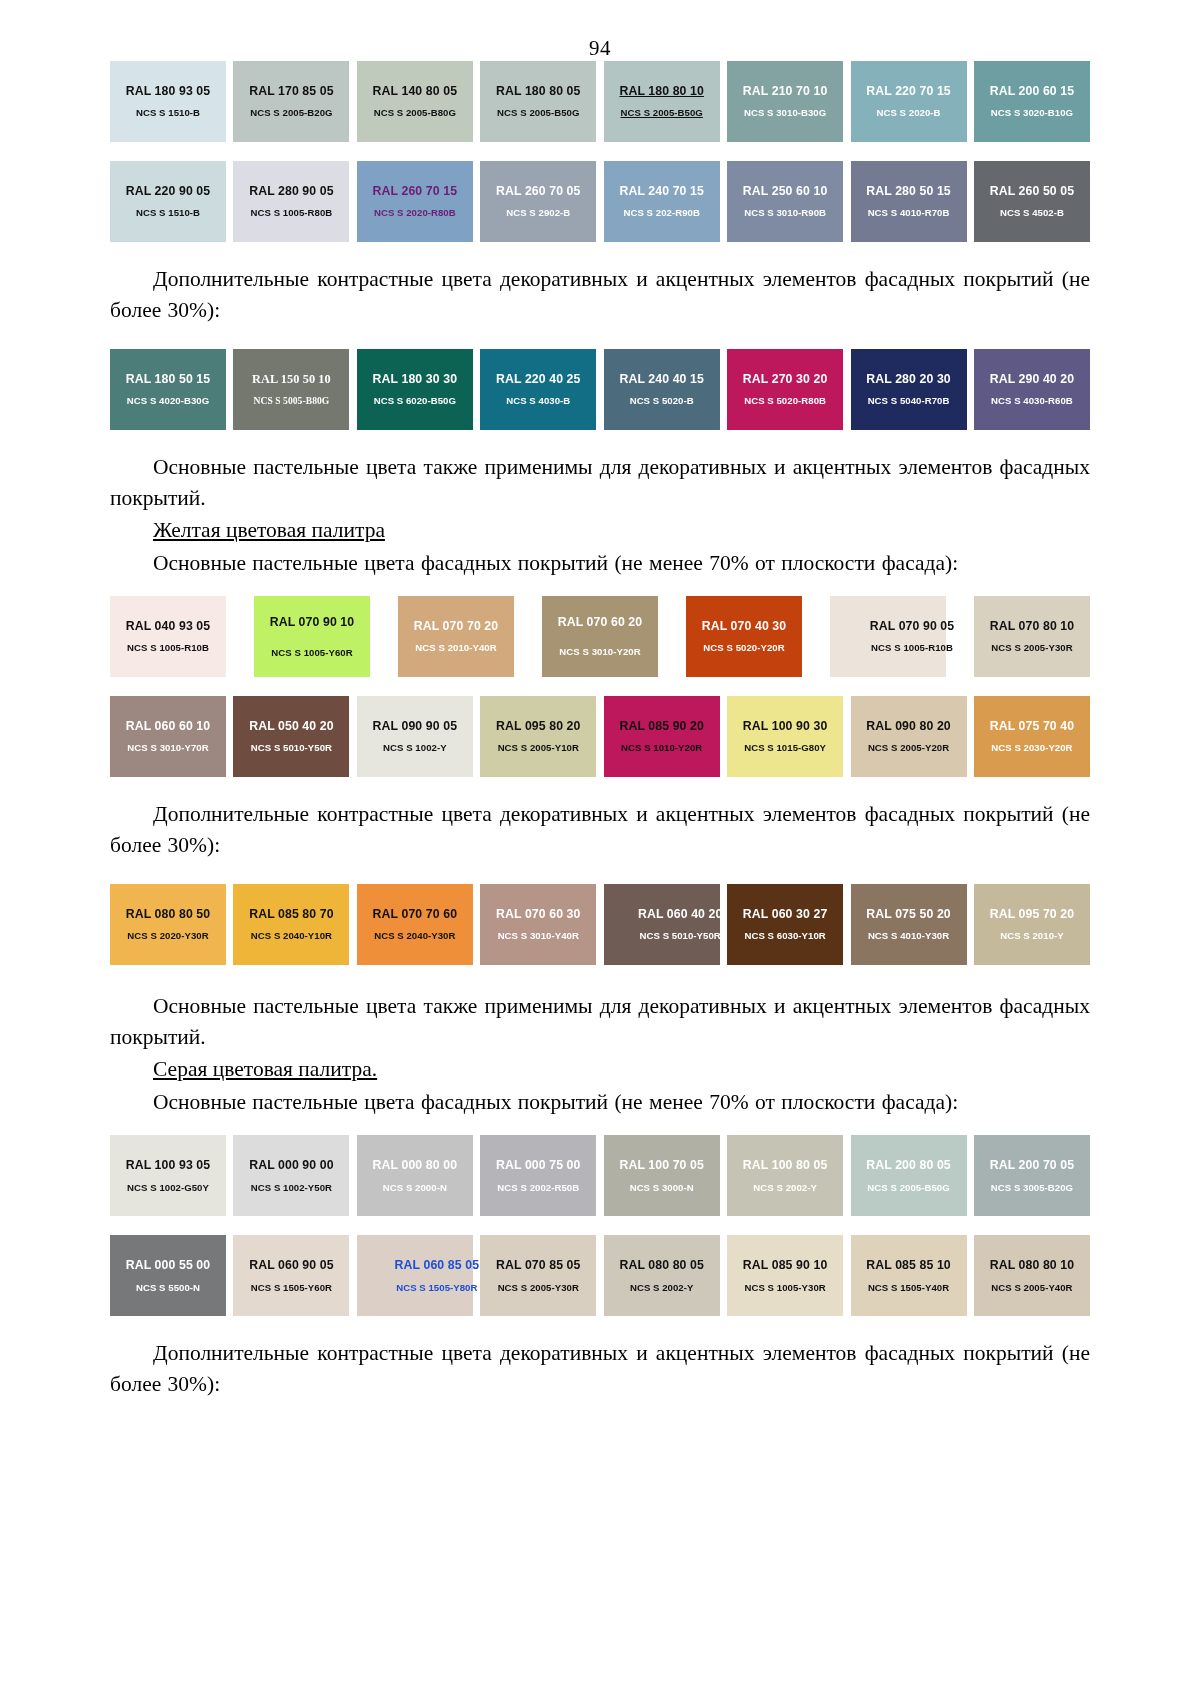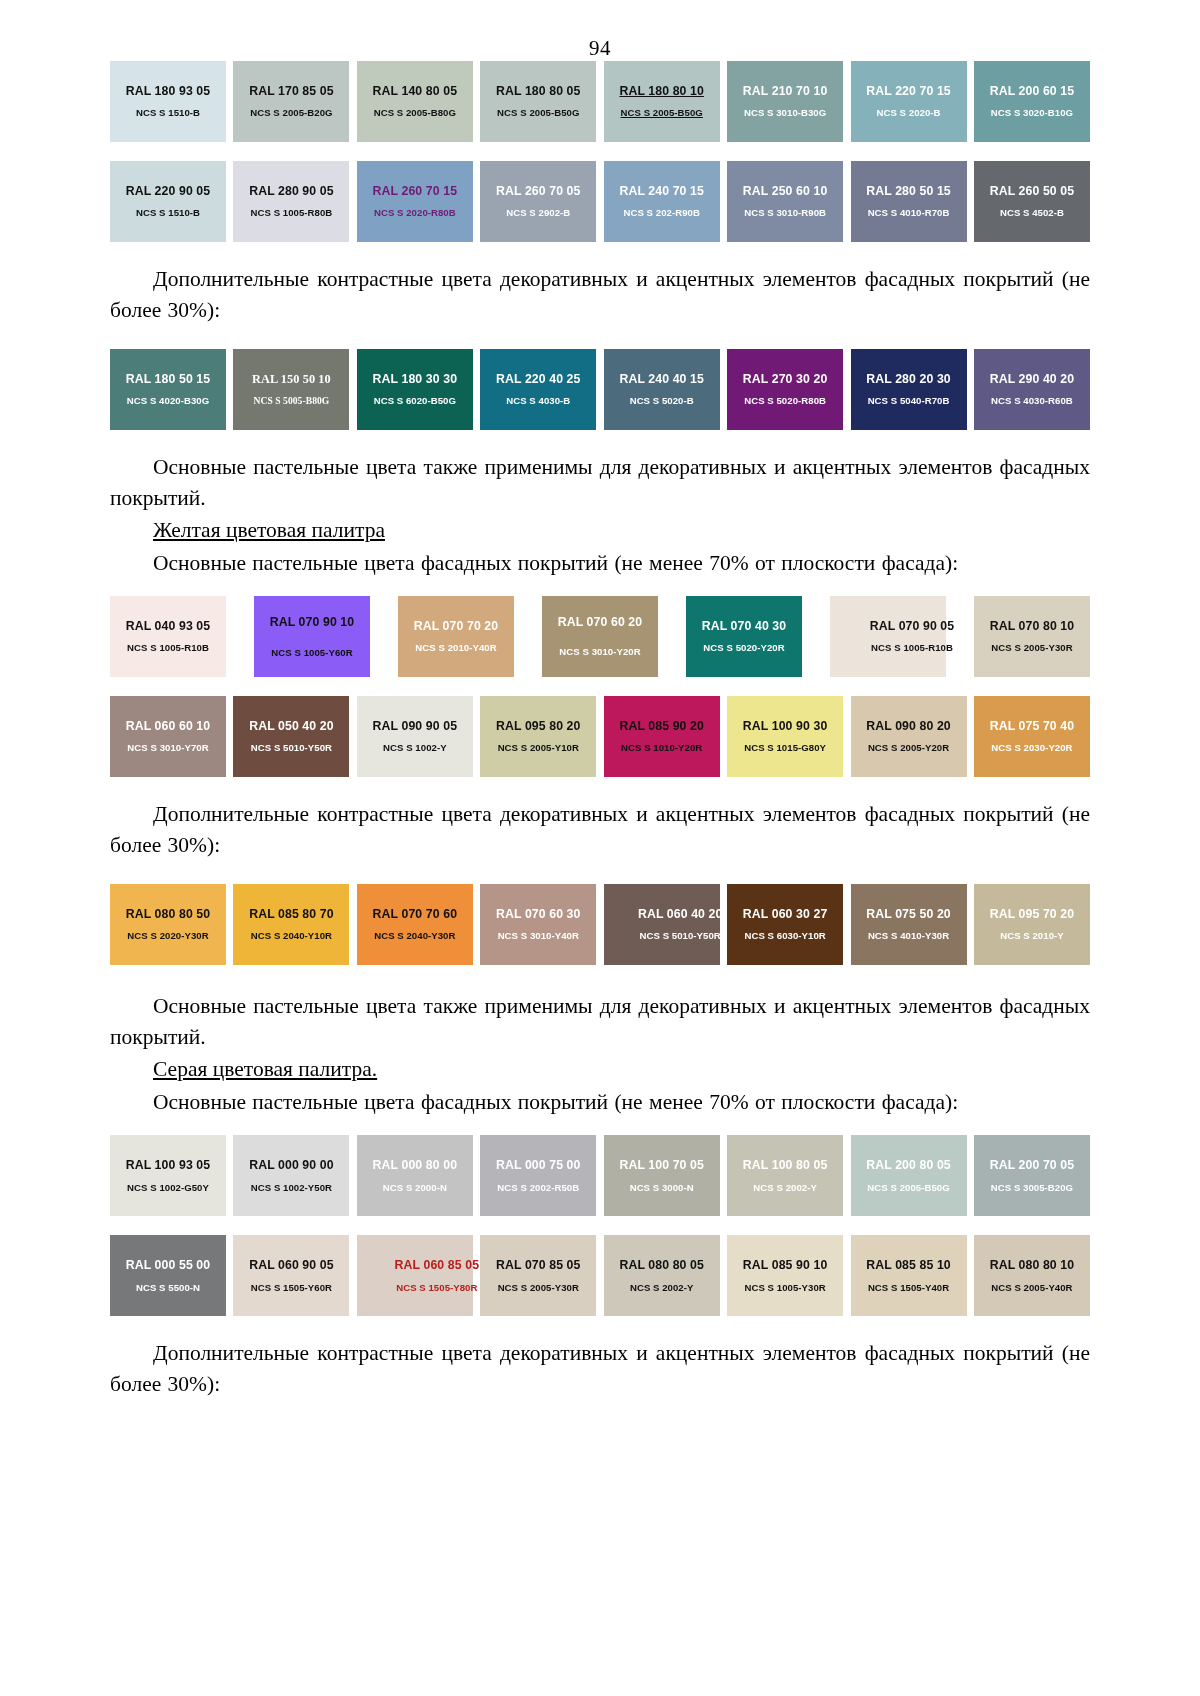--- a/index.html
+++ b/index.html
@@ -188,21 +188,21 @@
           <div class="ncs">NCS S 6020-B50G</div>
         </div>
         <div class="swatch" style="background: rgb(17, 110, 132); color: rgb(255, 255, 255);">
           <div class="ral">RAL 220 40 25</div>
           <div class="ncs">NCS S 4030-B</div>
         </div>
         <div class="swatch" style="background: rgb(76, 107, 124); color: rgb(255, 255, 255);">
           <div class="ral">RAL 240 40 15</div>
           <div class="ncs">NCS S 5020-B</div>
         </div>
-        <div class="swatch" style="background: #701a75; color: rgb(255, 255, 255);">
+        <div class="swatch" style="background: #be185d; color: rgb(255, 255, 255);">
           <div class="ral">RAL 270 30 20</div>
           <div class="ncs">NCS S 5020-R80B</div>
         </div>
         <div class="swatch" style="background: rgb(31, 42, 94); color: rgb(255, 255, 255);">
           <div class="ral">RAL 280 20 30</div>
           <div class="ncs">NCS S 5040-R70B</div>
         </div>
         <div class="swatch" style="background: rgb(94, 90, 133); color: rgb(255, 255, 255);">
           <div class="ral">RAL 290 40 20</div>
           <div class="ncs">NCS S 4030-R60B</div>
@@ -217,33 +217,33 @@
 
     <p class="para">Основные пастельные цвета фасадных покрытий (не менее 70% от плоскости фасада):</p>
 
     <div class="blockgap-sm"></div>
 
     <div class="swatch-block">
         <div class="swatch" style="background: rgb(247, 233, 230); color: rgb(17, 17, 17);">
           <div class="ral">RAL 040 93 05</div>
           <div class="ncs">NCS S 1005-R10B</div>
         </div>
-        <div class="swatch" style="background: #8b5cf6; color: rgb(17, 17, 17); gap: 9px;">
+        <div class="swatch" style="background: #bef264; color: rgb(17, 17, 17); gap: 9px;">
           <div class="ral">RAL 070 90 10</div>
           <div class="ncs">NCS S 1005-Y60R</div>
         </div>
         <div class="swatch" style="background: rgb(210, 169, 124); color: rgb(255, 255, 255);">
           <div class="ral">RAL 070 70 20</div>
           <div class="ncs">NCS S 2010-Y40R</div>
         </div>
         <div class="swatch" style="background: rgb(167, 148, 115); color: rgb(255, 255, 255); gap: 8px;">
           <div class="ral">RAL 070 60 20</div>
           <div class="ncs">NCS S 3010-Y20R</div>
         </div>
-        <div class="swatch" style="background: #0f766e; color: rgb(255, 255, 255);">
+        <div class="swatch" style="background: #c2410c; color: rgb(255, 255, 255);">
           <div class="ral">RAL 070 40 30</div>
           <div class="ncs">NCS S 5020-Y20R</div>
         </div>
         <div class="swatch" style="background: rgb(236, 228, 218); color: rgb(17, 17, 17); padding-left: 48px;">
           <div class="ral">RAL 070 90 05</div>
           <div class="ncs">NCS S 1005-R10B</div>
         </div>
         <div class="swatch" style="background: rgb(217, 209, 191); color: rgb(17, 17, 17);">
           <div class="ral">RAL 070 80 10</div>
           <div class="ncs">NCS S 2005-Y30R</div>
@@ -375,21 +375,21 @@
 
     <div class="swatch-block">
         <div class="swatch" style="background: rgb(119, 120, 122); color: rgb(255, 255, 255);">
           <div class="ral">RAL 000 55 00</div>
           <div class="ncs">NCS S 5500-N</div>
         </div>
         <div class="swatch" style="background: rgb(227, 217, 207); color: rgb(17, 17, 17);">
           <div class="ral">RAL 060 90 05</div>
           <div class="ncs">NCS S 1505-Y60R</div>
         </div>
-        <div class="swatch" style="background: rgb(219, 207, 198); color: #b91c1c; padding-left: 44px;">
+        <div class="swatch" style="background: rgb(219, 207, 198); color: #1d4ed8; padding-left: 44px;">
           <div class="ral">RAL 060 85 05</div>
           <div class="ncs">NCS S 1505-Y80R</div>
         </div>
         <div class="swatch" style="background: rgb(216, 207, 192); color: rgb(17, 17, 17);">
           <div class="ral">RAL 070 85 05</div>
           <div class="ncs">NCS S 2005-Y30R</div>
         </div>
         <div class="swatch" style="background: rgb(205, 200, 186); color: rgb(17, 17, 17);">
           <div class="ral">RAL 080 80 05</div>
           <div class="ncs">NCS S 2002-Y</div>

